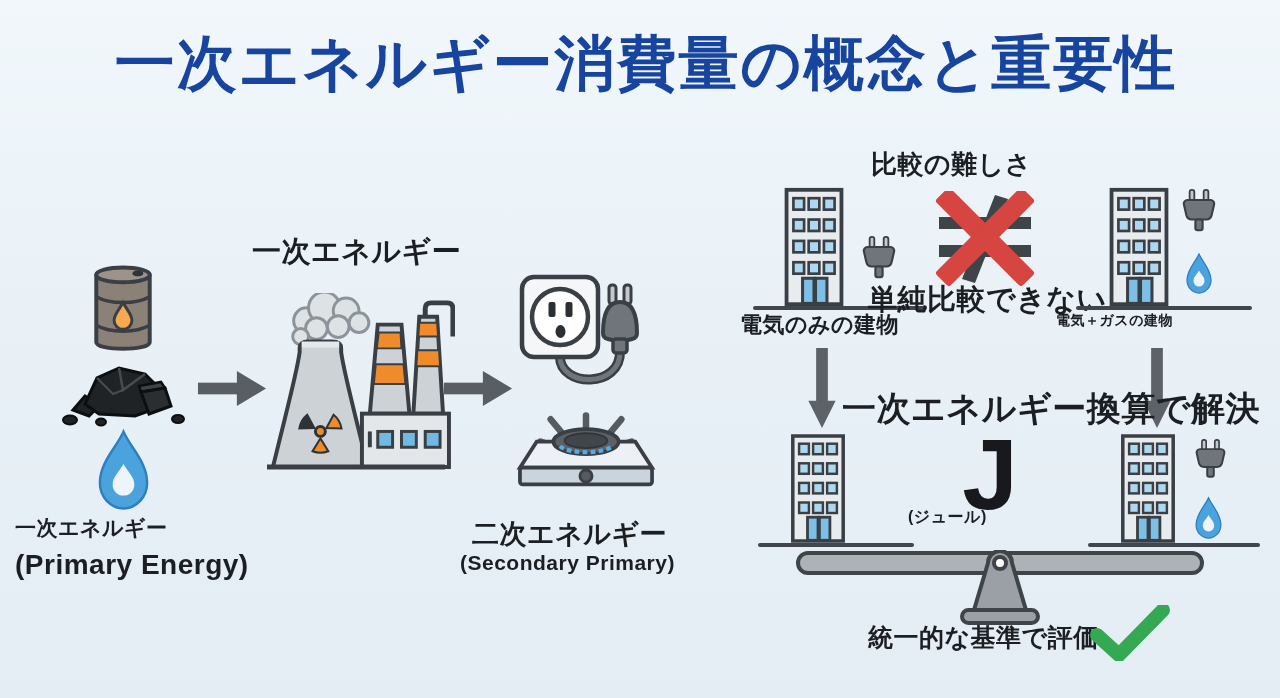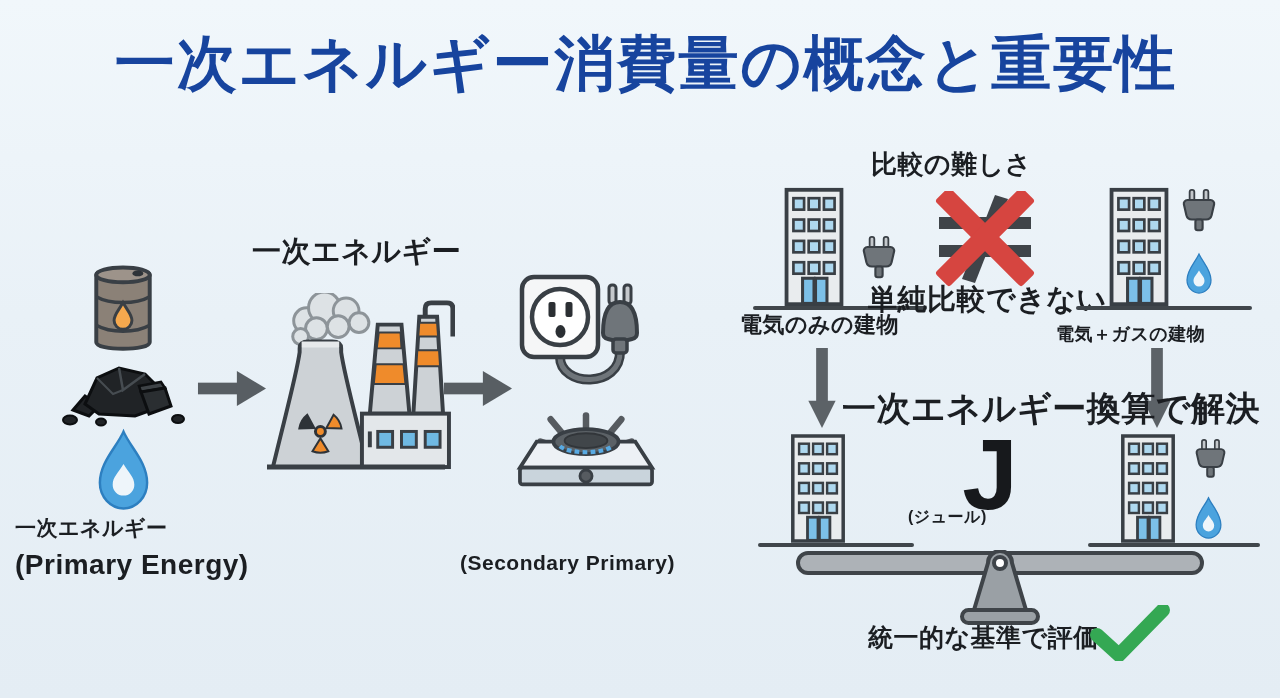--- a/index.html
+++ b/index.html
@@ -182,20 +182,21 @@
           <path d="M106,40 L124,34"></path>
       </g>
       <polygon points="22,34 128,34 146,62 4,62" fill="#edf1f5" stroke="#393f45" stroke-width="4"></polygon>
       <ellipse cx="75" cy="34" rx="35" ry="13.5" fill="#5b6166" stroke="#393f45" stroke-width="4"></ellipse>
       <ellipse cx="75" cy="33" rx="23" ry="8" fill="#41464a" stroke="#32363a" stroke-width="2"></ellipse>
       <path d="M47,39 a30,10 0 0 0 56,0" fill="none" stroke="#58aae3" stroke-width="4.5" stroke-dasharray="5 3.5"></path>
       <rect x="4" y="62" width="142" height="18" rx="3" fill="#c9d4dc" stroke="#393f45" stroke-width="4"></rect>
       <circle cx="75" cy="71" r="6.5" fill="#565b60" stroke="#393f45" stroke-width="3"></circle>
     </svg>
   </div>
+  <div class="lbl" style="left:472px;top:519px;width:226px;font-size:27px">二次エネルギー</div>
   <div class="lbl" style="left:460px;top:551px;width:250px;font-size:21px">(Secondary Primary)</div>
 
   <div class="lbl" style="left:871px;top:150px;width:250px;font-size:26px">比較の難しさ</div>
 
   <div class="abs" style="left:775px;top:186px;width:78px;height:122px">
     <svg viewBox="0 0 100 160">
         <use href="#sym-building"></use>
       </svg>
   </div>
   <div class="abs" style="left:861px;top:231px;width:36px;height:58px">
@@ -232,21 +233,21 @@
     <svg viewBox="0 0 50 68">
         <use href="#sym-plug"></use>
       </svg>
   </div>
   <div class="abs" style="left:1183px;top:247px;width:32px;height:54px">
     <svg viewBox="0 0 64 86">
         <use href="#sym-flame"></use>
       </svg>
   </div>
   <div class="ground" style="left:1076px;top:306px;width:176px"></div>
-  <div class="lbl" style="left:1056px;top:324px;width:216px;font-size:18px">電気＋ガスの建物</div>
+  <div class="lbl" style="left:1056px;top:312px;width:216px;font-size:14px">電気＋ガスの建物</div>
 
   <div class="abs" style="left:807px;top:348px;width:30px;height:80px">
     <svg viewBox="0 0 30 82">
         <rect x="9" y="0" width="12" height="58" fill="#5c6267"></rect>
         <polygon points="1,54 29,54 15,82" fill="#5c6267"></polygon>
       </svg>
   </div>
   <div class="abs" style="left:1142px;top:348px;width:30px;height:80px">
     <svg viewBox="0 0 30 82">
         <rect x="9" y="0" width="12" height="58" fill="#5c6267"></rect>

